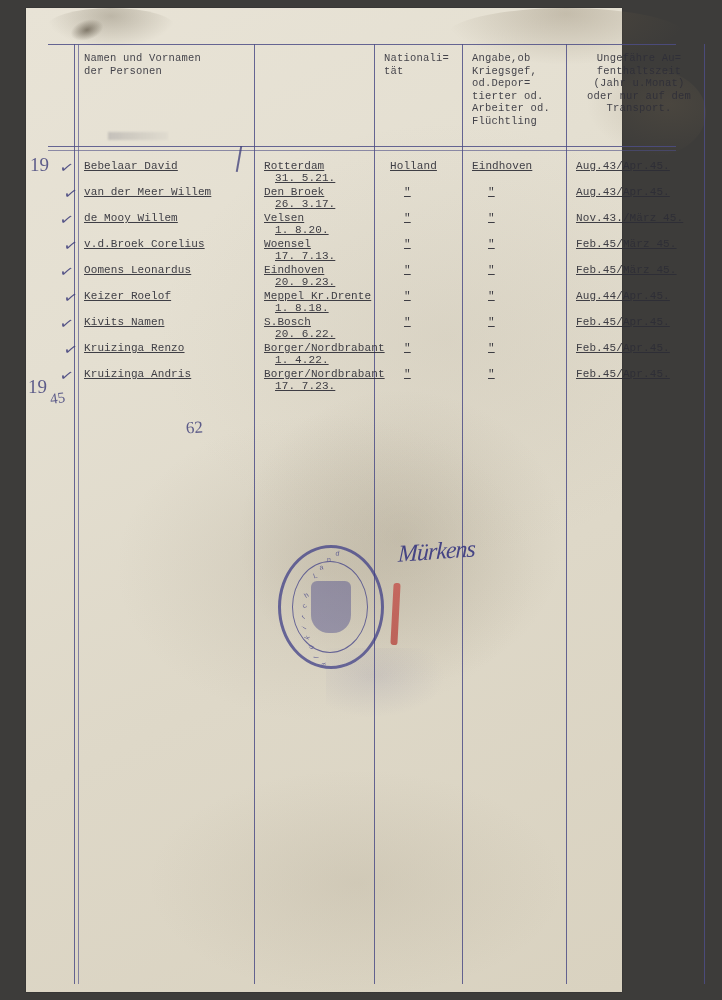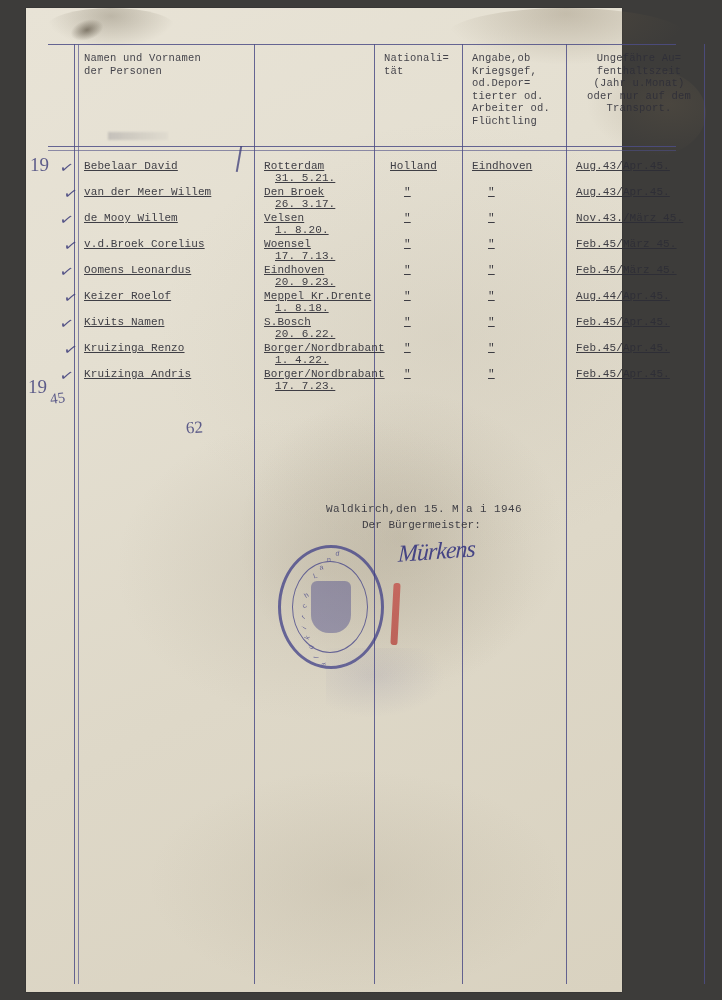--- a/index.html
+++ b/index.html
@@ -404,24 +404,20 @@
           </div>
         </div>
     </div>
 
     <div class="margin-note" id="note-19-top">19</div>
     <div class="margin-note" id="note-19-bot">19</div>
     <div class="margin-note" id="note-45">45</div>
     <div class="margin-note" id="note-62">62</div>
     <div id="pen-slash-1"></div>
 
-    <div id="footer">
-      <div class="place">Waldkirch,den 15. M a i  1946</div>
-      <div class="office">Der Bürgermeister:</div>
-    </div>
 
     <div id="signature">Mürkens</div>
 
     <div id="stamp">
       <div id="stamp-inner"></div>
       <div id="stamp-emblem"></div>
       <div id="stamp-text">
           <span style="transform: rotate(-108.333deg);"> </span>
           <span style="transform: rotate(-100deg);">W</span>
           <span style="transform: rotate(-91.6667deg);">a</span>

